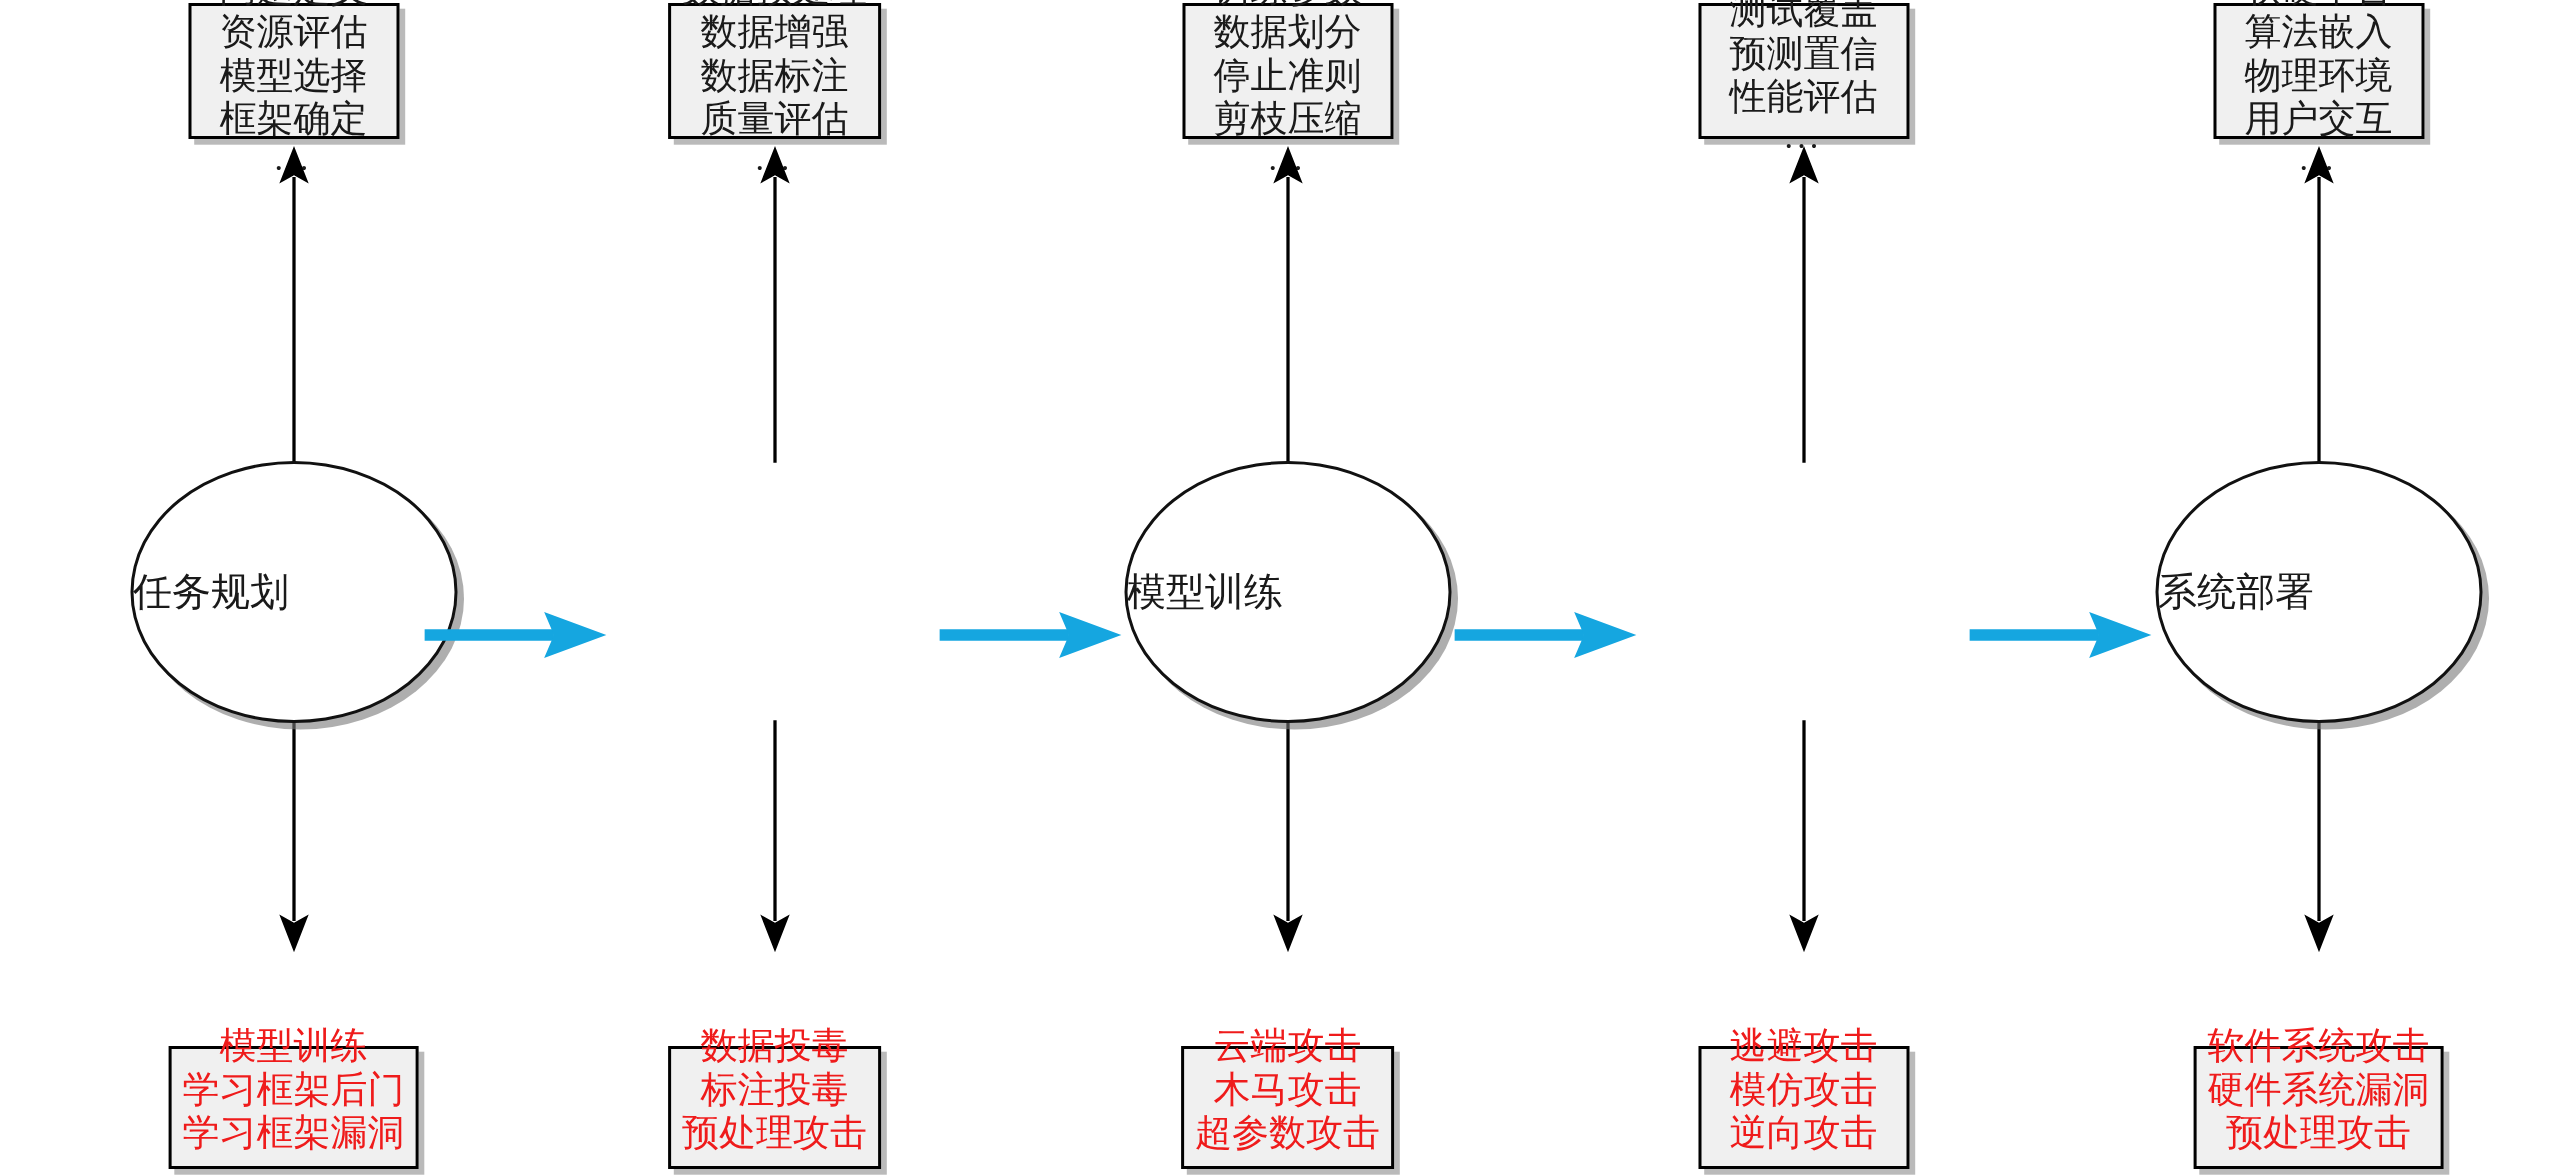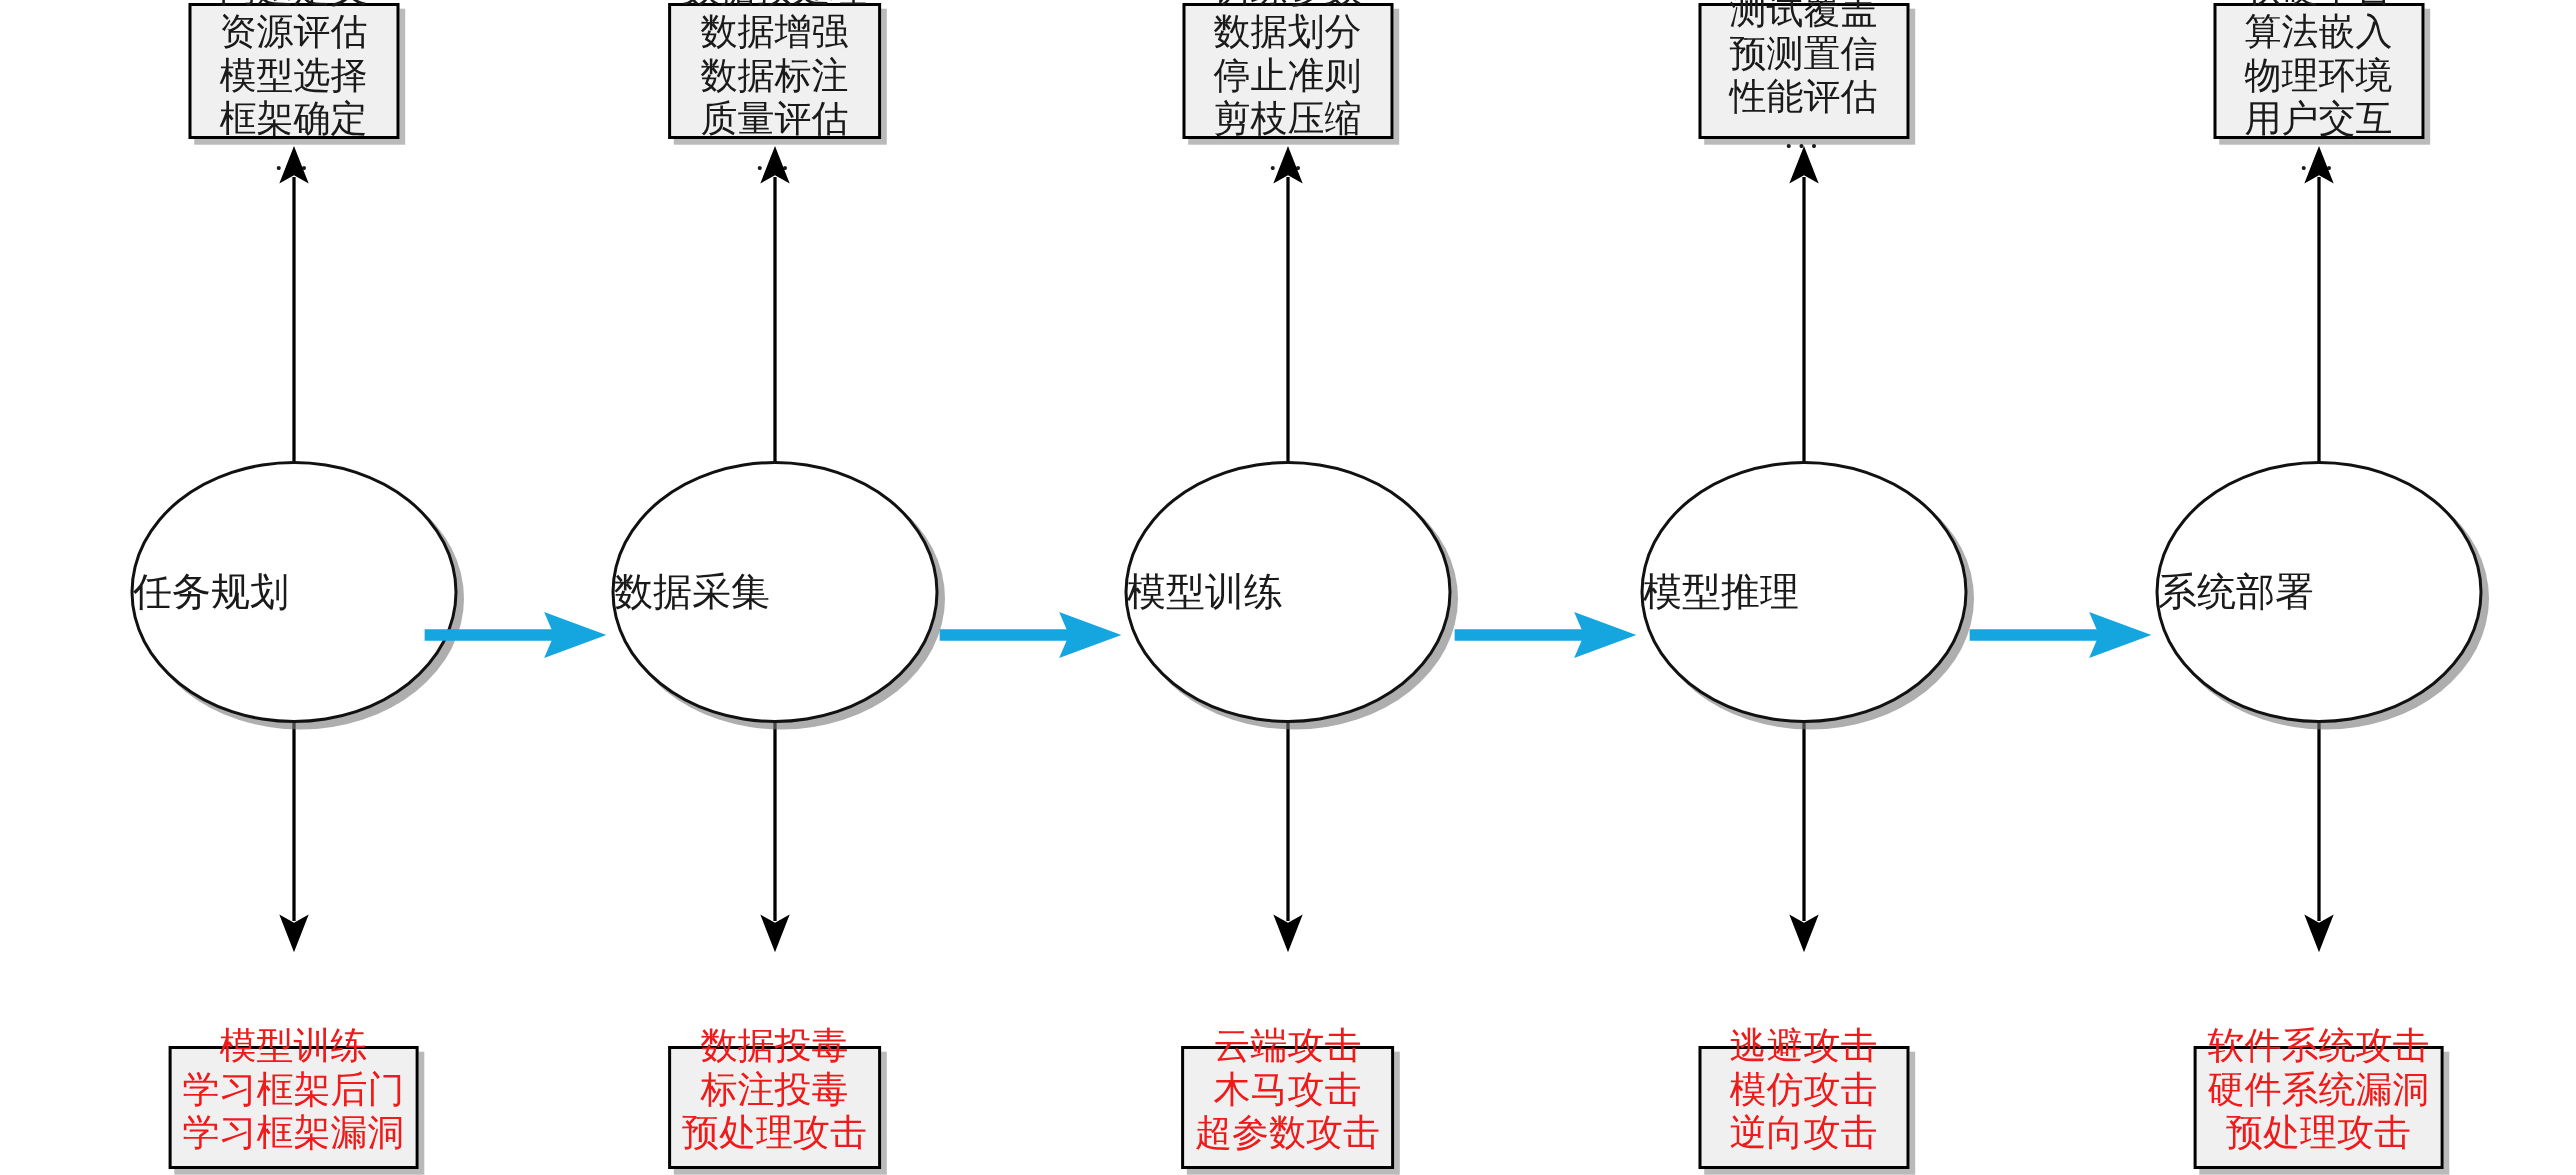--- a/index.html
+++ b/index.html
@@ -158,23 +158,20 @@
         <span class="line">数据标注</span>
         <span class="line">质量评估</span>
         <span class="dots">...</span>
       </div>
       <div class="v-arrow arrow-up">
         <svg width="49" height="319" viewBox="0 0 60 390">
           <line x1="30" y1="390" x2="30" y2="40" stroke="#000" stroke-width="4"></line>
           <path d="M30 2 L48 48 L30 38 L12 48 Z" fill="#000"></path>
         </svg>
       </div>
-      <div class="stage-circle">
-        <span>数据采集</span>
-      </div>
       <div class="v-arrow arrow-down">
         <svg width="49" height="234" viewBox="0 0 60 286">
           <line x1="30" y1="0" x2="30" y2="246" stroke="#000" stroke-width="4"></line>
           <path d="M30 284 L48 238 L30 248 L12 238 Z" fill="#000"></path>
         </svg>
       </div>
       <div class="note-box bottom-box">
         <span class="line">数据投毒</span>
         <span class="line">标注投毒</span>
         <span class="line">预处理攻击</span>
@@ -229,23 +226,20 @@
         <span class="line">预测置信</span>
         <span class="line">性能评估</span>
         <span class="dots">...</span>
       </div>
       <div class="v-arrow arrow-up">
         <svg width="49" height="319" viewBox="0 0 60 390">
           <line x1="30" y1="390" x2="30" y2="40" stroke="#000" stroke-width="4"></line>
           <path d="M30 2 L48 48 L30 38 L12 48 Z" fill="#000"></path>
         </svg>
       </div>
-      <div class="stage-circle">
-        <span>模型推理</span>
-      </div>
       <div class="v-arrow arrow-down">
         <svg width="49" height="234" viewBox="0 0 60 286">
           <line x1="30" y1="0" x2="30" y2="246" stroke="#000" stroke-width="4"></line>
           <path d="M30 284 L48 238 L30 248 L12 238 Z" fill="#000"></path>
         </svg>
       </div>
       <div class="note-box bottom-box">
         <span class="line">逃避攻击</span>
         <span class="line">模仿攻击</span>
         <span class="line">逆向攻击</span>

